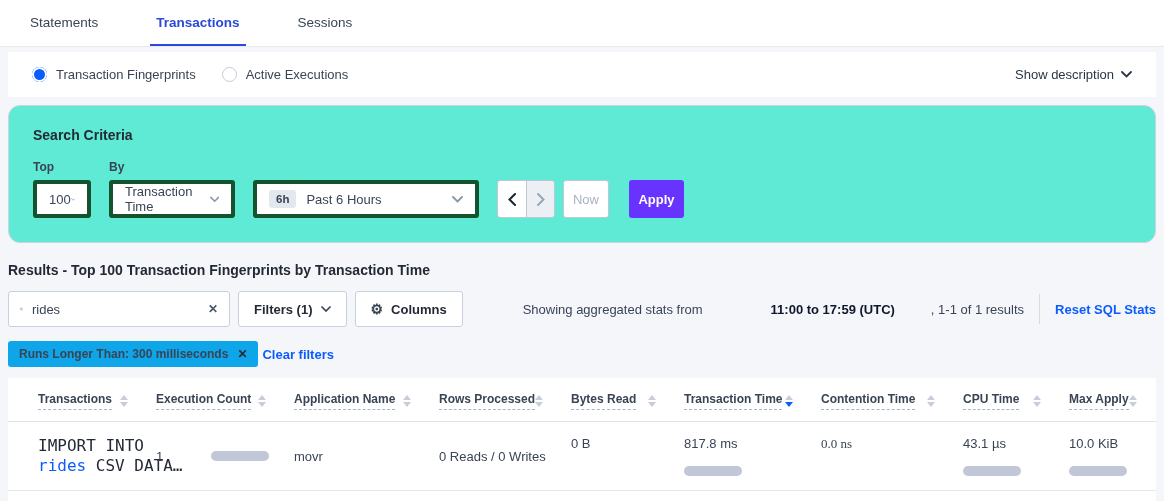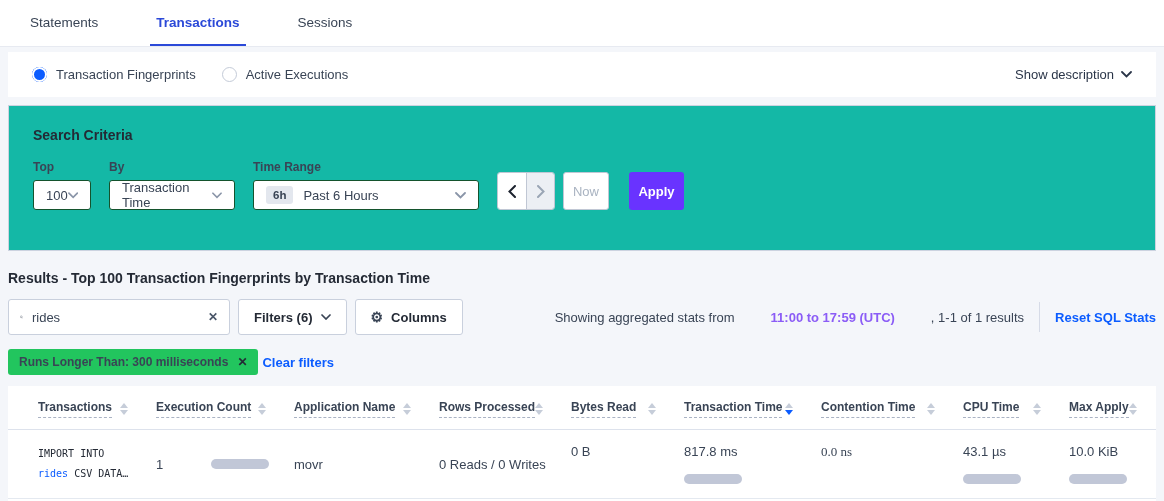--- a/index.html
+++ b/index.html
@@ -16,26 +16,26 @@
   .tab.active { color:#2b49d8; border-bottom:2px solid #2b49d8; font-weight:bold; }
   
   .radio-strip { background:#fff; margin:5px 8px 0; height:45px; display:flex; align-items:center; padding:0 24px; }
   .radio-opt { display:flex; align-items:center; margin-right:26px; font-size:13px; color:#394455; cursor:pointer; }
   .radio-dot { width:15px; height:15px; border-radius:50%; margin-right:9px; }
   .radio-dot.on { background:#0b5cff; box-shadow: inset 0 0 0 2px #fff, inset 0 0 0 7px #0b5cff; }
   .radio-dot.off { background:#fff; border:1px solid #c4cbd8; }
   .strip-right { margin-left:auto; display:flex; align-items:center; font-size:13px; color:#2a3548; cursor:pointer; }
   .strip-right svg { margin-left:7px; }
   
-  .card { background:#14b8a6; border:1px solid #ccd3e0; border-radius:0; margin:8px 8px 0; padding:21px 24px 40px; }
+  .card { background:#5eead4; border:1px solid #ccd3e0; border-radius:12px; margin:8px 8px 0; padding:21px 24px 24px; }
   .card-title { font-size:14px; font-weight:bold; color:#242a35; }
   .controls { display:flex; align-items:flex-end; margin-top:17px; }
   .field { display:flex; flex-direction:column; margin-right:18px; }
   .field-label { font-size:12px; font-weight:bold; color:#394455; margin-bottom:6px; }
-  .select { height:30px; border:1px solid #14532d; border-radius:3px; background:#fff; display:flex; align-items:center; padding:0 12px; font-size:13px; color:#394455; cursor:pointer; }
+  .select { height:38px; border:4px solid #14532d; border-radius:3px; background:#fff; display:flex; align-items:center; padding:0 12px; font-size:13px; color:#394455; cursor:pointer; }
   .select .chev { margin-left:auto; }
   .sel-top { width:58px; }
   .sel-by { width:126px; }
   .sel-range { width:226px; }
   .range-badge { background:#e3e7ee; color:#394455; font-weight:bold; font-size:11.5px; padding:3px 7px; border-radius:3px; margin-right:10px; }
   .arrow-group { display:flex; height:38px; border:1px solid #c0c7d4; border-radius:3px; overflow:hidden; margin-right:8px; }
   .arrow-btn { width:28px; display:flex; align-items:center; justify-content:center; background:#fff; cursor:pointer; }
   .arrow-btn.disabled { background:#eceff4; border-left:1px solid #c0c7d4; cursor:default; }
   .btn { height:38px; border:1px solid #c0c7d4; border-radius:3px; background:#fff; font-size:13px; display:flex; align-items:center; justify-content:center; cursor:pointer; }
   .btn-now { width:46px; color:#a9b3c1; margin-right:20px; }
@@ -43,40 +43,40 @@
   
   .results-heading { margin:19px 8px 0; font-size:14px; font-weight:bold; color:#242a35; }
   .toolbar { display:flex; align-items:center; margin:13px 8px 0; }
   .searchbox { width:222px; height:36px; background:#fff; border:1px solid #c9d0dd; border-radius:3px; display:flex; align-items:center; padding:0 11px; margin-right:8px; }
   .searchbox input { border:none; outline:none; flex:1; font-size:13px; color:#394455; margin-left:9px; font-family:"Liberation Sans",sans-serif; }
   .clear-x { color:#4a5669; font-size:12px; font-weight:bold; cursor:pointer; }
   .tool-btn { height:36px; background:#fff; border:1px solid #c9d0dd; border-radius:3px; display:flex; align-items:center; padding:0 15px; font-size:13px; font-weight:bold; color:#242a35; margin-right:8px; cursor:pointer; }
   .tool-btn svg, .tool-btn .gear { margin-left:8px; }
   .tool-btn .gear { margin-left:0; margin-right:8px; font-size:14px; color:#394455; }
   .stats-line { margin-left:auto; display:flex; align-items:center; font-size:13px; color:#394455;gap:36px; }
-  .stats-line b { color:#8b5cf6; }
+  .stats-line b { color:#0f172a;margin-left:32px; }
   .vdiv { width:1px; height:30px; background:#d6dbe7; margin:0 15px; }
   .link { color:#0b5cff; font-weight:bold; font-size:13px; cursor:pointer; white-space:nowrap; }
   .chip-row { display:flex; align-items:center; margin:14px 8px 0; }
-  .chip { background:#22c55e; border-radius:3px; padding:6px 11px; font-size:12px; font-weight:bold; color:#394455; display:flex; align-items:center; }
+  .chip { background:#0ea5e9; border-radius:3px; padding:6px 11px; font-size:12px; font-weight:bold; color:#394455; display:flex; align-items:center; }
   .chip .chip-x { margin-left:9px; font-size:12px; color:#242a35; cursor:pointer; }
   .chip-row .link { margin-left:4px; }
   
   .table-card { background:#fff; margin:11px 8px 0; padding:2px 0 16px; }
   .tgrid { display:grid; grid-template-columns:118px 138px 145px 132px 113px 137px 142px 106px 1fr; padding:0 30px; }
   .thead { height:42px; align-items:center; border-bottom:1px solid #dde2ec; }
   .th { display:flex; align-items:center; justify-content:space-between; padding-right:28px; cursor:pointer; }
   .th-label { font-size:12px; font-weight:bold; color:#394455; border-bottom:1px dashed #aab3c4; padding-bottom:3px; white-space:nowrap; }
   .sorter { display:flex; flex-direction:column; gap:2px; }
   .tri-up { width:0; height:0; border-left:4px solid transparent; border-right:4px solid transparent; border-bottom:5px solid #c6cdd9; }
   .tri-dn { width:0; height:0; border-left:4px solid transparent; border-right:4px solid transparent; border-top:5px solid #c6cdd9; }
   .tri-dn.active { border-top-color:#0b5cff; }
   .trow { border-bottom:1px solid #e4e9f0; padding-top:14px; padding-bottom:14px; align-items:center; }
   .td { font-size:13px; color:#394455; padding-right:10px; }
-  .code { font-family:"DejaVu Sans Mono","Liberation Mono",monospace; font-size:10px; color:#242a35; line-height:20px; white-space:nowrap; }
+  .code { font-family:"DejaVu Sans Mono","Liberation Mono",monospace; font-size:16px; color:#242a35; line-height:20px; white-space:nowrap; }
   .code .hl { color:#0b5cff; }
   .bar { width:58px; height:10px; background:#c1c7d7; border-radius:5px; }
   .num-inline { display:flex; align-items:center; gap:48px; }
   .num-stack { display:flex; flex-direction:column; gap:15px; }
 </style>
 </head>
 <body>
 
 <div class="tabbar">
   <div class="tab">Statements</div>
@@ -116,21 +116,20 @@
     <div class="field">
       <span class="field-label">By</span>
       <div class="select sel-by">
         <span>Transaction Time</span>
         <svg class="chev" width="11" height="7" viewBox="0 0 11 7">
             <path d="M1 1l4.5 4.5L10 1" fill="none" stroke="#8a95a8" stroke-width="1.8" stroke-linecap="round"></path>
           </svg>
       </div>
     </div>
     <div class="field">
-      <span class="field-label">Time Range</span>
       <div class="select sel-range">
         <span class="range-badge">6h</span>
         <span>Past 6 Hours</span>
         <svg class="chev" width="11" height="7" viewBox="0 0 11 7">
             <path d="M1 1l4.5 4.5L10 1" fill="none" stroke="#8a95a8" stroke-width="1.8" stroke-linecap="round"></path>
           </svg>
       </div>
     </div>
     <div class="arrow-group">
       <div class="arrow-btn">
@@ -154,21 +153,21 @@
 <div class="toolbar">
   <div class="searchbox">
     <svg width="14" height="14" viewBox="0 0 14 14">
         <circle cx="6" cy="6" r="4.6" fill="none" stroke="#394455" stroke-width="1.5"></circle>
         <path d="M9.5 9.5L13 13" stroke="#394455" stroke-width="1.5" stroke-linecap="round"></path>
       </svg>
     <input type="text" value="rides" style="">
     <span class="clear-x">✕</span>
   </div>
   <div class="tool-btn">
-    <span>Filters (6)</span>
+    <span>Filters (1)</span>
     <svg width="10" height="6" viewBox="0 0 10 6">
         <path d="M1 1l4 4 4-4" fill="none" stroke="#394455" stroke-width="1.7" stroke-linecap="round"></path>
       </svg>
   </div>
   <div class="tool-btn">
     <span class="gear">⚙</span>
     <span>Columns</span>
   </div>
   <div class="stats-line">
     <span>Showing aggregated stats from </span>

